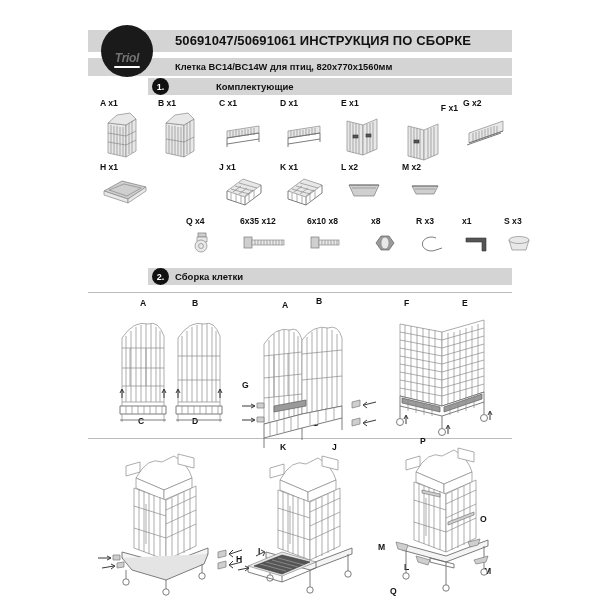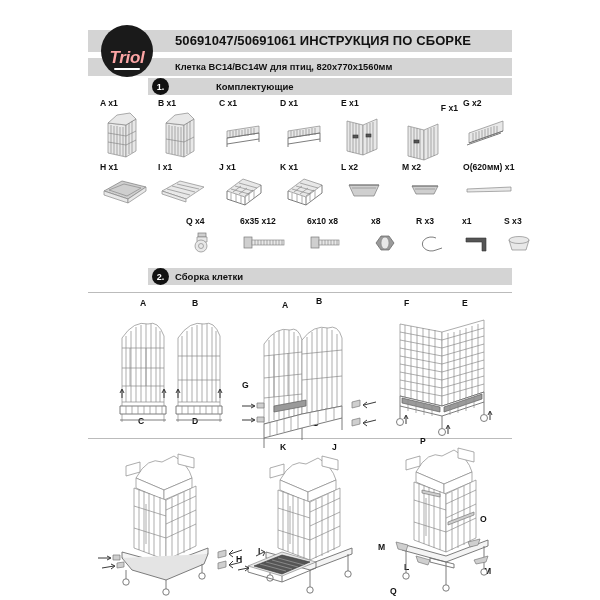--- a/index.html
+++ b/index.html
@@ -30,22 +30,22 @@
     position: absolute;
     left: 101px; top: 25px;
     width: 52px; height: 52px;
     border-radius: 50%;
     background: #1a1a1a;
     display: flex; flex-direction: column;
     align-items: center; justify-content: center;
     z-index: 5;
   }
   #logo .logo-word {
-    color: #fca5a5;
-    font-size: 17px;
+    color: #737373;
+    font-size: 12px;
     font-weight: bold;
     font-style: italic;
     letter-spacing: -0.3px;
     line-height: 1;
     margin-top: 17px;
   }
   #logo .logo-rule {
     width: 26px; height: 2px;
     background: #fff;
     margin-top: 2px;
@@ -325,34 +325,20 @@
       <div class="part-art">
         <svg width="52" height="34" viewBox="0 0 52 34">
           <path class="fill-md" d="M4 16 L22 6 L46 12 L28 24 Z"></path>
           <path class="fill-lt" d="M4 16 L28 24 L28 28 L4 20 Z"></path>
           <path class="fill-lt" d="M28 24 L46 12 L46 16 L28 28 Z"></path>
           <path class="ln" d="M9 15 L24 9 L41 13 L27 21 Z"></path>
         </svg>
       </div>
     </div>
 
-    <div class="part" style="left:58px;top:0;">
-      <div class="part-label">I x1</div>
-      <div class="part-art">
-        <svg width="52" height="34" viewBox="0 0 52 34">
-          <path class="fill-lt" d="M4 16 L22 6 L46 12 L28 24 Z"></path>
-          <path class="fill-lt" d="M4 16 L28 24 L28 27 L4 19 Z"></path>
-          <g class="ln">
-            <line x1="9" y1="14" x2="32" y2="20"></line>
-            <line x1="14" y1="11" x2="37" y2="17"></line>
-            <line x1="19" y1="9" x2="41" y2="14"></line>
-          </g>
-        </svg>
-      </div>
-    </div>
 
     <div class="part" style="left:119px;top:0;">
       <div class="part-label">J x1</div>
       <div class="part-art">
         <svg width="52" height="34" viewBox="0 0 52 34">
           <path class="fill-lt" d="M8 16 L24 4 L42 10 L26 22 Z"></path>
           <g class="ln">
             <line x1="12" y1="14" x2="30" y2="19"></line>
               <line x1="16" y1="11" x2="34" y2="16"></line>
             <line x1="20" y1="8" x2="38" y2="13"></line>
@@ -412,28 +398,20 @@
       <div class="part-label">M x2</div>
       <div class="part-art">
         <svg width="52" height="34" viewBox="0 0 52 34">
           <path class="fill-md" d="M10 11 L36 11 L32 19 L14 19 Z"></path>
           <path class="ln2" d="M10 11 L36 11"></path>
           <path class="ln" d="M13 14 L33 14"></path>
         </svg>
       </div>
     </div>
 
-    <div class="part" style="left:363px;top:0;">
-      <div class="part-label">O(620мм) x1</div>
-      <div class="part-art">
-        <svg width="52" height="34" viewBox="0 0 52 34">
-          <path class="fill-lt" d="M4 14 L48 12 L48 16 L4 17 Z"></path>
-        </svg>
-      </div>
-    </div>
   </div>
 
   <div class="parts-row" id="row3">
 
 
     <div class="part" style="left:86px;top:0;">
       <div class="part-label">Q x4</div>
       <div class="part-art">
         <svg width="40" height="30" viewBox="0 0 40 30">
           <rect class="fill-md" x="12" y="4" width="8" height="4"></rect>

